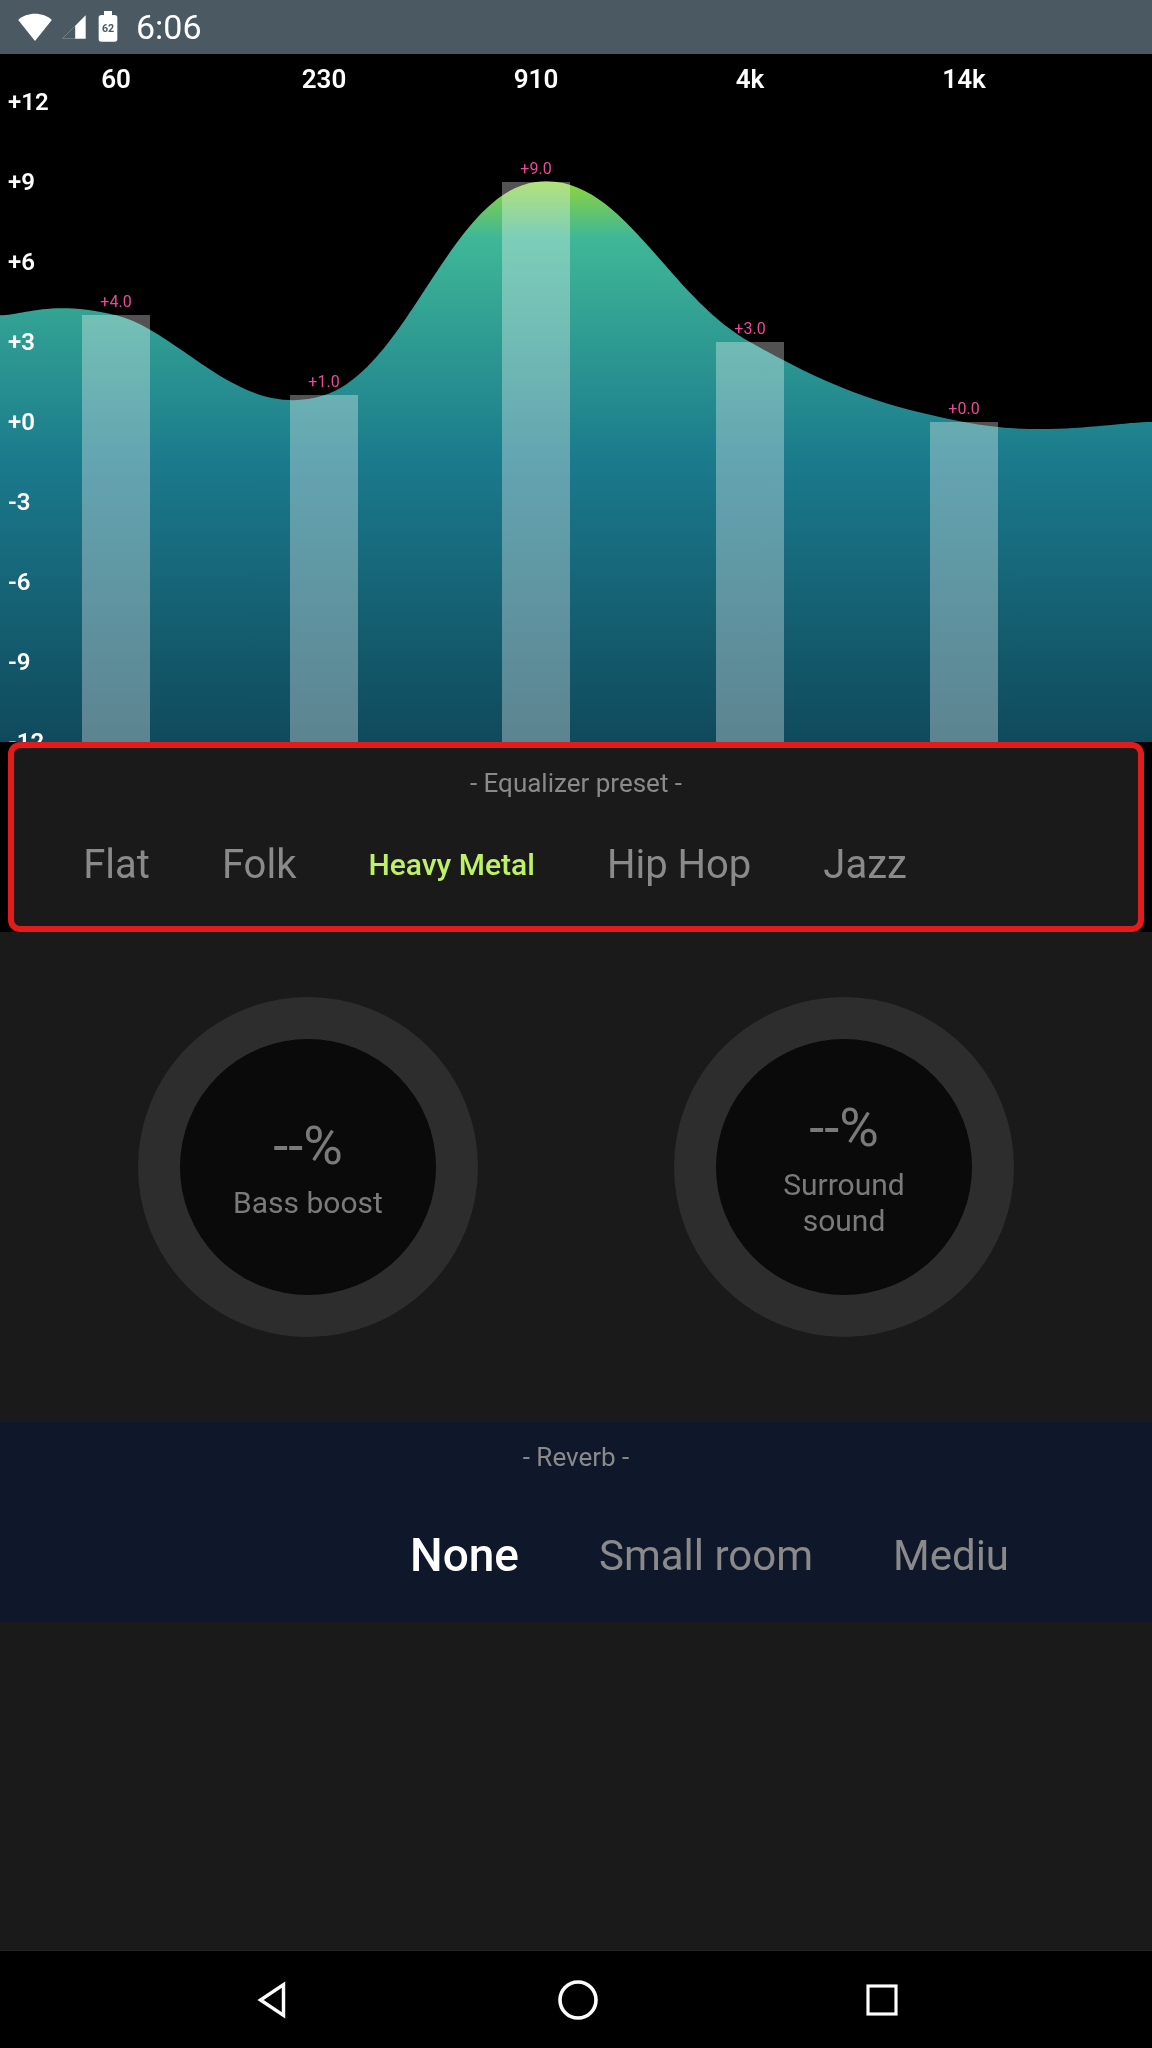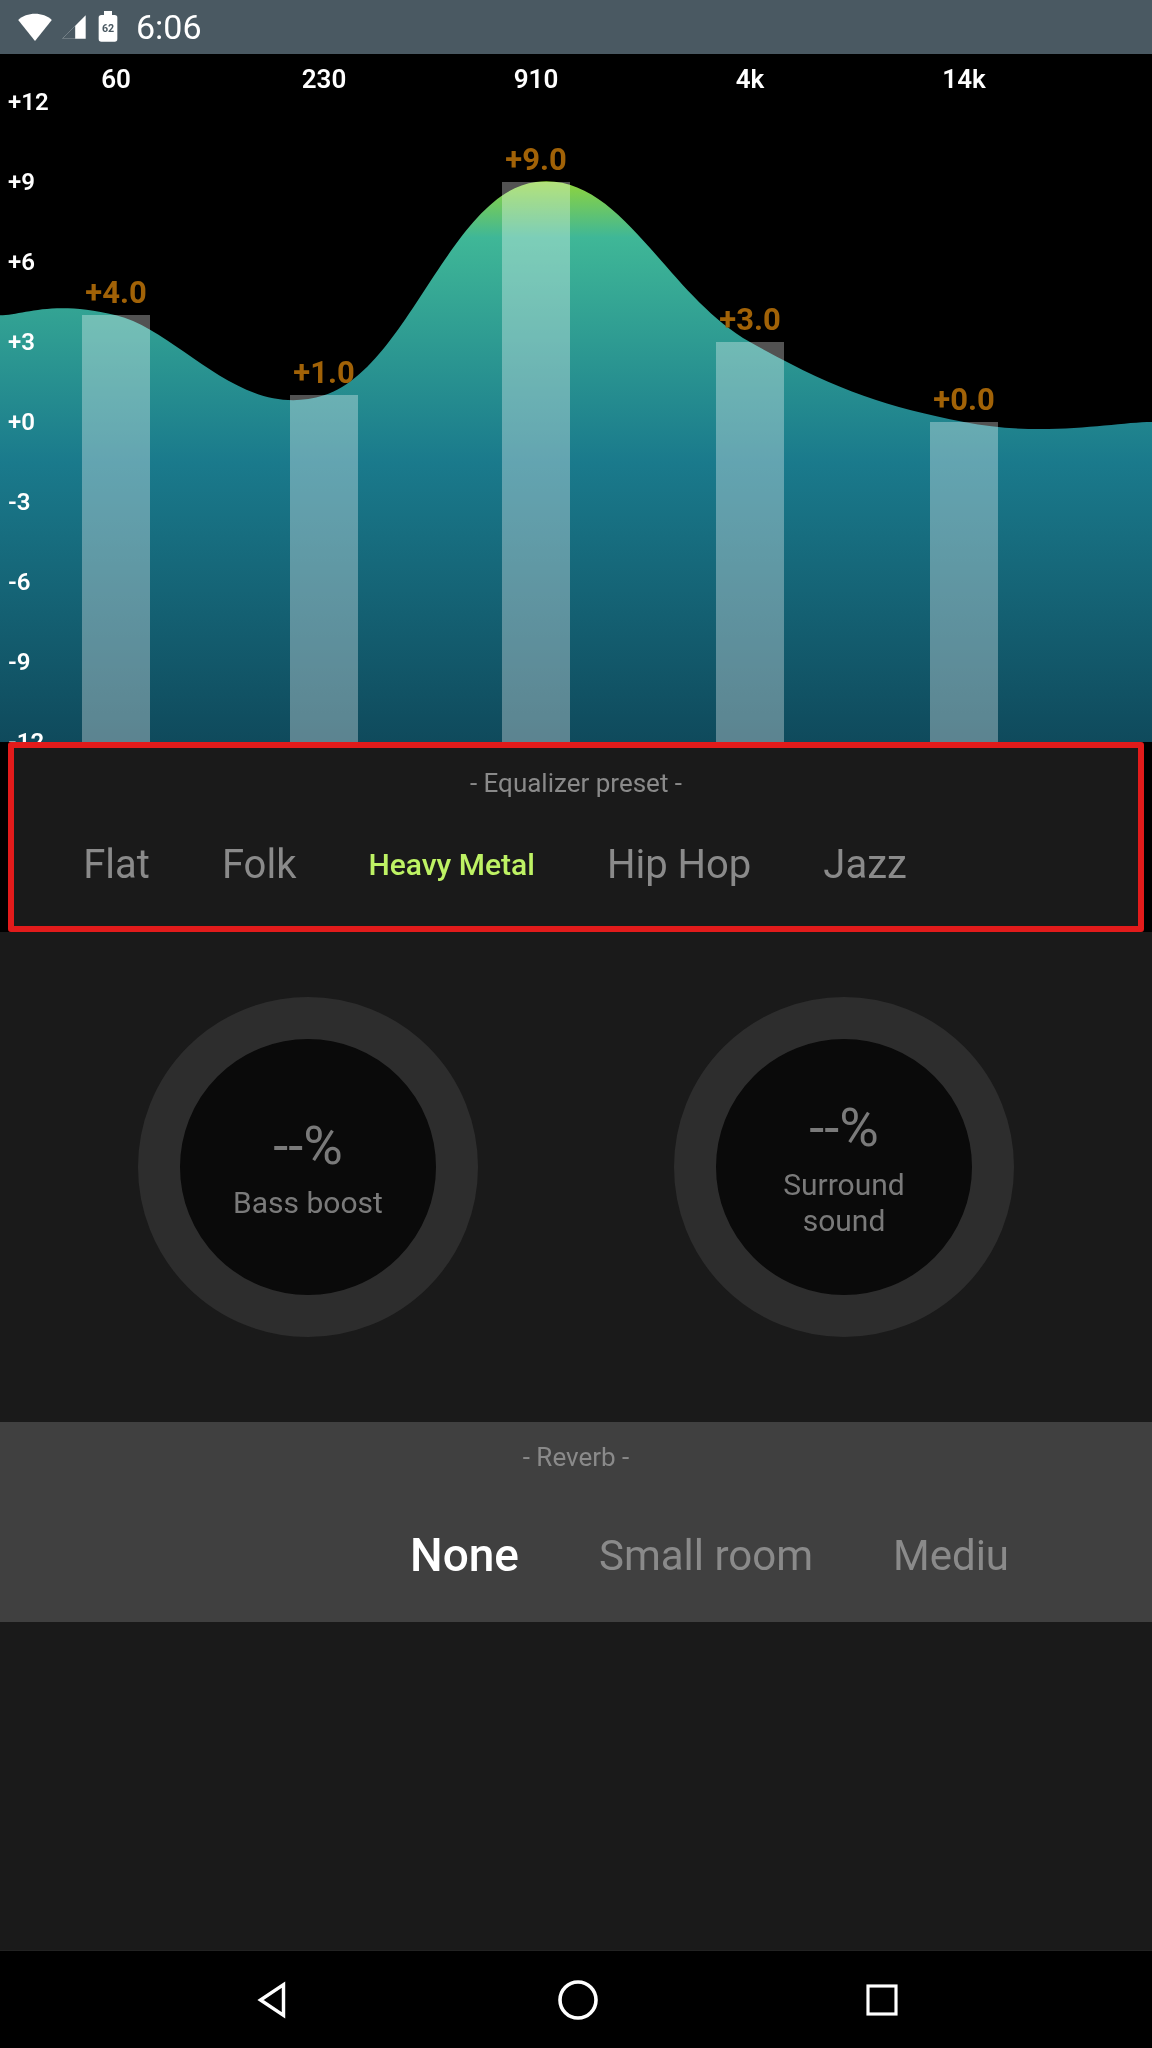--- a/index.html
+++ b/index.html
@@ -20,38 +20,38 @@
     .toggle-knob { width: 44px; height: 44px; background: #7b8a93; border-radius: 50%; position: absolute; right: 0; top: 0; }
     
     
     .eq-chart { height: 688px; background: #000; position: relative; overflow: hidden; }
     .eq-freq-labels { position: absolute; top: 10px; left: 0; right: 0; height: 30px; }
     .eq-freq-label { position: absolute; color: #fff; font-size: 26px; font-weight: 600; transform: translateX(-50%); }
     .eq-gain-labels { position: absolute; left: 0; top: 0; bottom: 0; width: 60px; }
     .eq-gain-label { position: absolute; color: #fff; font-size: 24px; font-weight: 600; left: 8px; transform: translateY(-50%); }
     .eq-plot { position: absolute; inset: 0; }
     .eq-bar { position: absolute; width: 68px; background: rgba(255,255,255,0.32); transform: translateX(-50%); }
-    .eq-bar-label { position: absolute; color: #a16207; font-size: 31px; font-weight: 700; transform: translate(-50%, -100%); white-space: nowrap; }
+    .eq-bar-label { position: absolute; color: #ec4899; font-size: 16px; font-weight: 400; transform: translate(-50%, -100%); white-space: nowrap; }
     
     
-    .preset-section { background: #1a1a1a; position: relative; border: 6px solid #e21b1b; border-radius: 3px; margin: 0 8px; padding: 20px 0 30px 0; height: 190px; }
+    .preset-section { background: #1a1a1a; position: relative; border: 6px solid #e21b1b; border-radius: 12px; margin: 0 8px; padding: 20px 0 30px 0; height: 190px; }
     .section-label { color: #8a8a8a; font-size: 26px; text-align: center; }
     .preset-scroller { display: flex; align-items: center; margin-top: 36px; height: 60px; overflow: hidden; }
     .preset-item { color: #8a8a8a; font-size: 40px; white-space: nowrap; padding: 0 36px; }
     .preset-item.selected { color: #bef264; font-size: 30px; font-weight: 500; }
     .preset-item.edge-left { padding-left: 0; margin-left: -24px; }
     
     
     .knobs { background: #1a1a1a; display: flex; justify-content: space-around; align-items: center; padding: 60px 40px 80px 40px; height: 490px; }
     .knob { width: 340px; height: 340px; border: 42px solid #2d2d2d; border-radius: 50%; display: flex; flex-direction: column; align-items: center; justify-content: center; background: #0a0a0a; }
     .knob-value { color: #7a7a7a; font-size: 54px; font-weight: 400; }
     .knob-label { color: #7a7a7a; font-size: 30px; text-align: center; margin-top: 8px; line-height: 1.2; }
     
     
-    .reverb-section { background: #404040; padding: 20px 0 40px 0; height: 200px; }
+    .reverb-section { background: #0f172a; padding: 20px 0 40px 0; height: 200px; }
     .reverb-scroller { display: flex; align-items: center; justify-content: flex-start; margin-top: 36px; padding-left: 370px; overflow: hidden; }
     .reverb-item { color: #8a8a8a; font-size: 42px; white-space: nowrap; padding: 0 40px; margin-top: 20px; }
     .reverb-item.selected { color: #fff; font-size: 46px; font-weight: 500; }
     
     
     .filler { background: #1a1a1a; flex: 1; }
     
     
     .nav-bar { height: 98px; background: #000; display: flex; align-items: center; justify-content: space-around; padding: 0 120px; border-top: 1px solid #222;}
     .nav-btn { color: #fff; display: flex; align-items: center; justify-content: center; }

